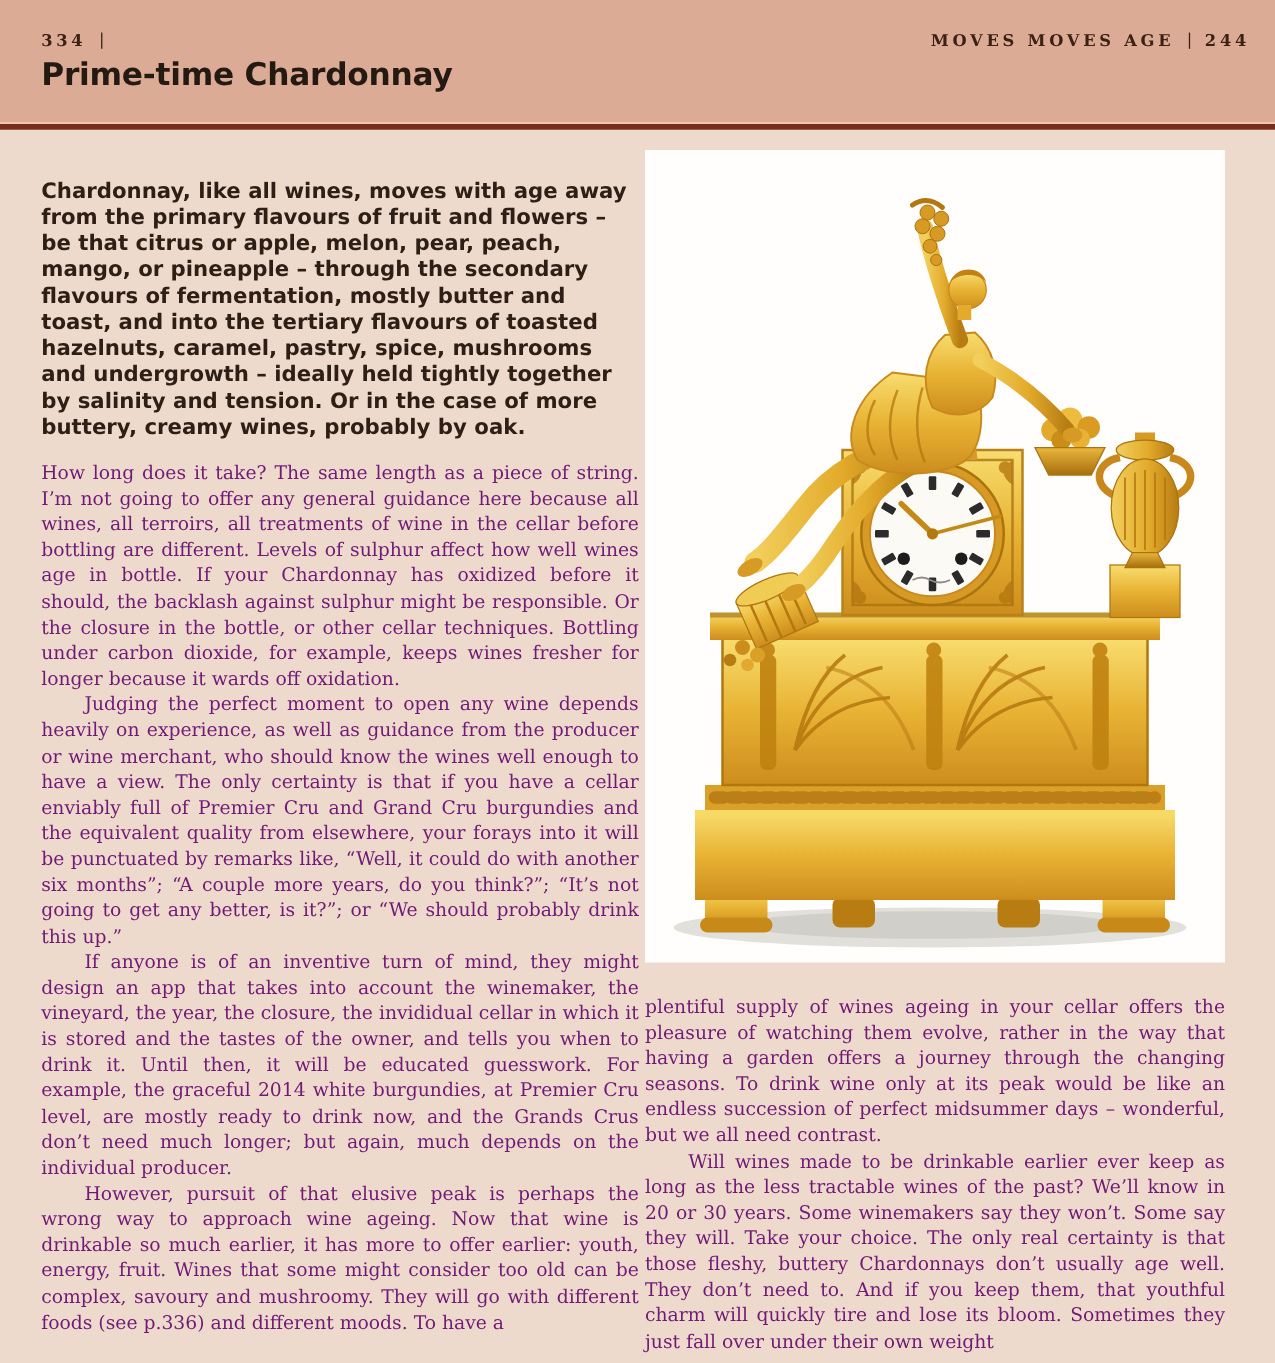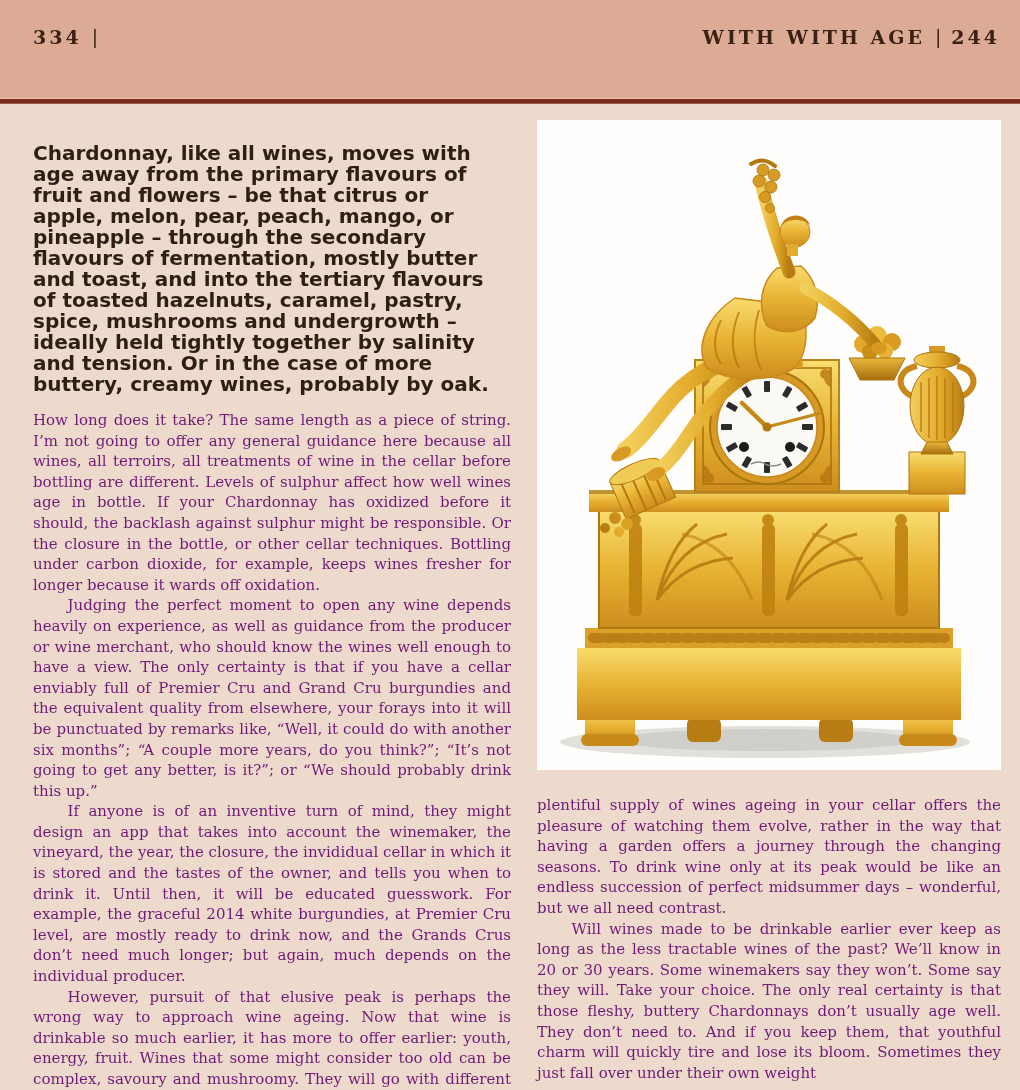--- a/index.html
+++ b/index.html
@@ -14,65 +14,66 @@
     background:#dcab96;
   }
   .header-rule {
     position:absolute; top:98px; left:0; width:100%; height:6px;
     background:linear-gradient(#f3c7ad 0, #f3c7ad 1px, #762e1e 1px, #762e1e 5px, #a05a41 5px, #a05a41 6px);
   }
   .folio-row {
     position:absolute; top:26px; left:33px; right:20px;
     display:flex; justify-content:space-between; align-items:baseline;
     font-family:"DejaVu Serif", serif; font-weight:700;
-    font-size:19px; letter-spacing:3px; color:#3a2113;
+    font-size:13px; letter-spacing:3px; color:#3a2113;
   }
   .folio-left, .running-right { display:flex; gap:10px; align-items:baseline; }
   .folio-bar { font-weight:400; letter-spacing:0; transform:translateY(-1px); }
   .page-title {
     position:absolute; top:45px; left:33px; margin:0;
     font-family:"DejaVu Sans", sans-serif; font-weight:bold;
     font-size:25px; letter-spacing:-0.2px; color:#241a12;
   }
   
   .left-col { position:absolute; left:33px; top:143px; width:478px; }
   .lede {
     margin:0 0 15px 0; width:472px;
     font-family:"DejaVu Sans", sans-serif; font-weight:bold;
-    font-size:20px; line-height:21px; color:#2d1f15;
+    font-size:17px; line-height:21px; color:#2d1f15;
   }
   .bodytext p {
     margin:0; font-size:15px; line-height:20.6px;
     text-align:justify; color:#701a75;
   }
   .bodytext p.indent { text-indent:2.3em; }
   
-  .right-col { position:absolute; left:537px; top:120px; width:464px; }
+  .right-col { position:absolute; left:516px; top:120px; width:464px; }
   .image-panel {
     width:464px; height:650px; background:#fffefd; overflow:hidden;
   }
   .right-text { margin-top:25px; }
 </style>
 </head>
 <body>
 
 <div class="page">
 
   <header class="page-header">
     <div class="folio-row">
       <div class="folio-left">
         <span>334</span>
         <span class="folio-bar">|</span>
       </div>
       <div class="running-right">
-        <span>WITH WITH AGE</span>
+        <span>MOVES MOVES AGE</span>
         <span class="folio-bar">|</span>
         <span>244</span>
       </div>
     </div>
+    <h1 class="page-title">Prime-time Chardonnay</h1>
   </header>
   <div class="header-rule"></div>
 
   <section class="left-col">
     <p class="lede">Chardonnay, like all wines, moves with age away from the primary flavours of fruit and flowers – be that citrus or apple, melon, pear, peach, mango, or pineapple – through the secondary flavours of fermentation, mostly butter and toast, and into the tertiary flavours of toasted hazelnuts, caramel, pastry, spice, mushrooms and undergrowth – ideally held tightly together by salinity and tension. Or in the case of more buttery, creamy wines, probably by oak.</p>
     <div class="bodytext">
       <p>How long does it take? The same length as a piece of string. I’m not going to offer any general guidance here because all wines, all terroirs, all treatments of wine in the cellar before bottling are different. Levels of sulphur affect how well wines age in bottle. If your Chardonnay has oxidized before it should, the backlash against sulphur might be responsible. Or the closure in the bottle, or other cellar techniques. Bottling under carbon dioxide, for example, keeps wines fresher for longer because it wards off oxidation.</p>
       <p class="indent">Judging the perfect moment to open any wine depends heavily on experience, as well as guidance from the producer or wine merchant, who should know the wines well enough to have a view. The only certainty is that if you have a cellar enviably full of Premier Cru and Grand Cru burgundies and the equivalent quality from elsewhere, your forays into it will be punctuated by remarks like, “Well, it could do with another six months”; “A couple more years, do you think?”; “It’s not going to get any better, is it?”; or “We should probably drink this up.”</p>
       <p class="indent">If anyone is of an inventive turn of mind, they might design an app that takes into account the winemaker, the vineyard, the year, the closure, the invididual cellar in which it is stored and the tastes of the owner, and tells you when to drink it. Until then, it will be educated guesswork. For example, the graceful 2014 white burgundies, at Premier Cru level, are mostly ready to drink now, and the Grands Crus don’t need much longer; but again, much depends on the individual producer.</p>
       <p class="indent">However, pursuit of that elusive peak is perhaps the wrong way to approach wine ageing. Now that wine is drinkable so much earlier, it has more to offer earlier: youth, energy, fruit. Wines that some might consider too old can be complex, savoury and mushroomy. They will go with different foods (see p.336) and different moods. To have a</p>

